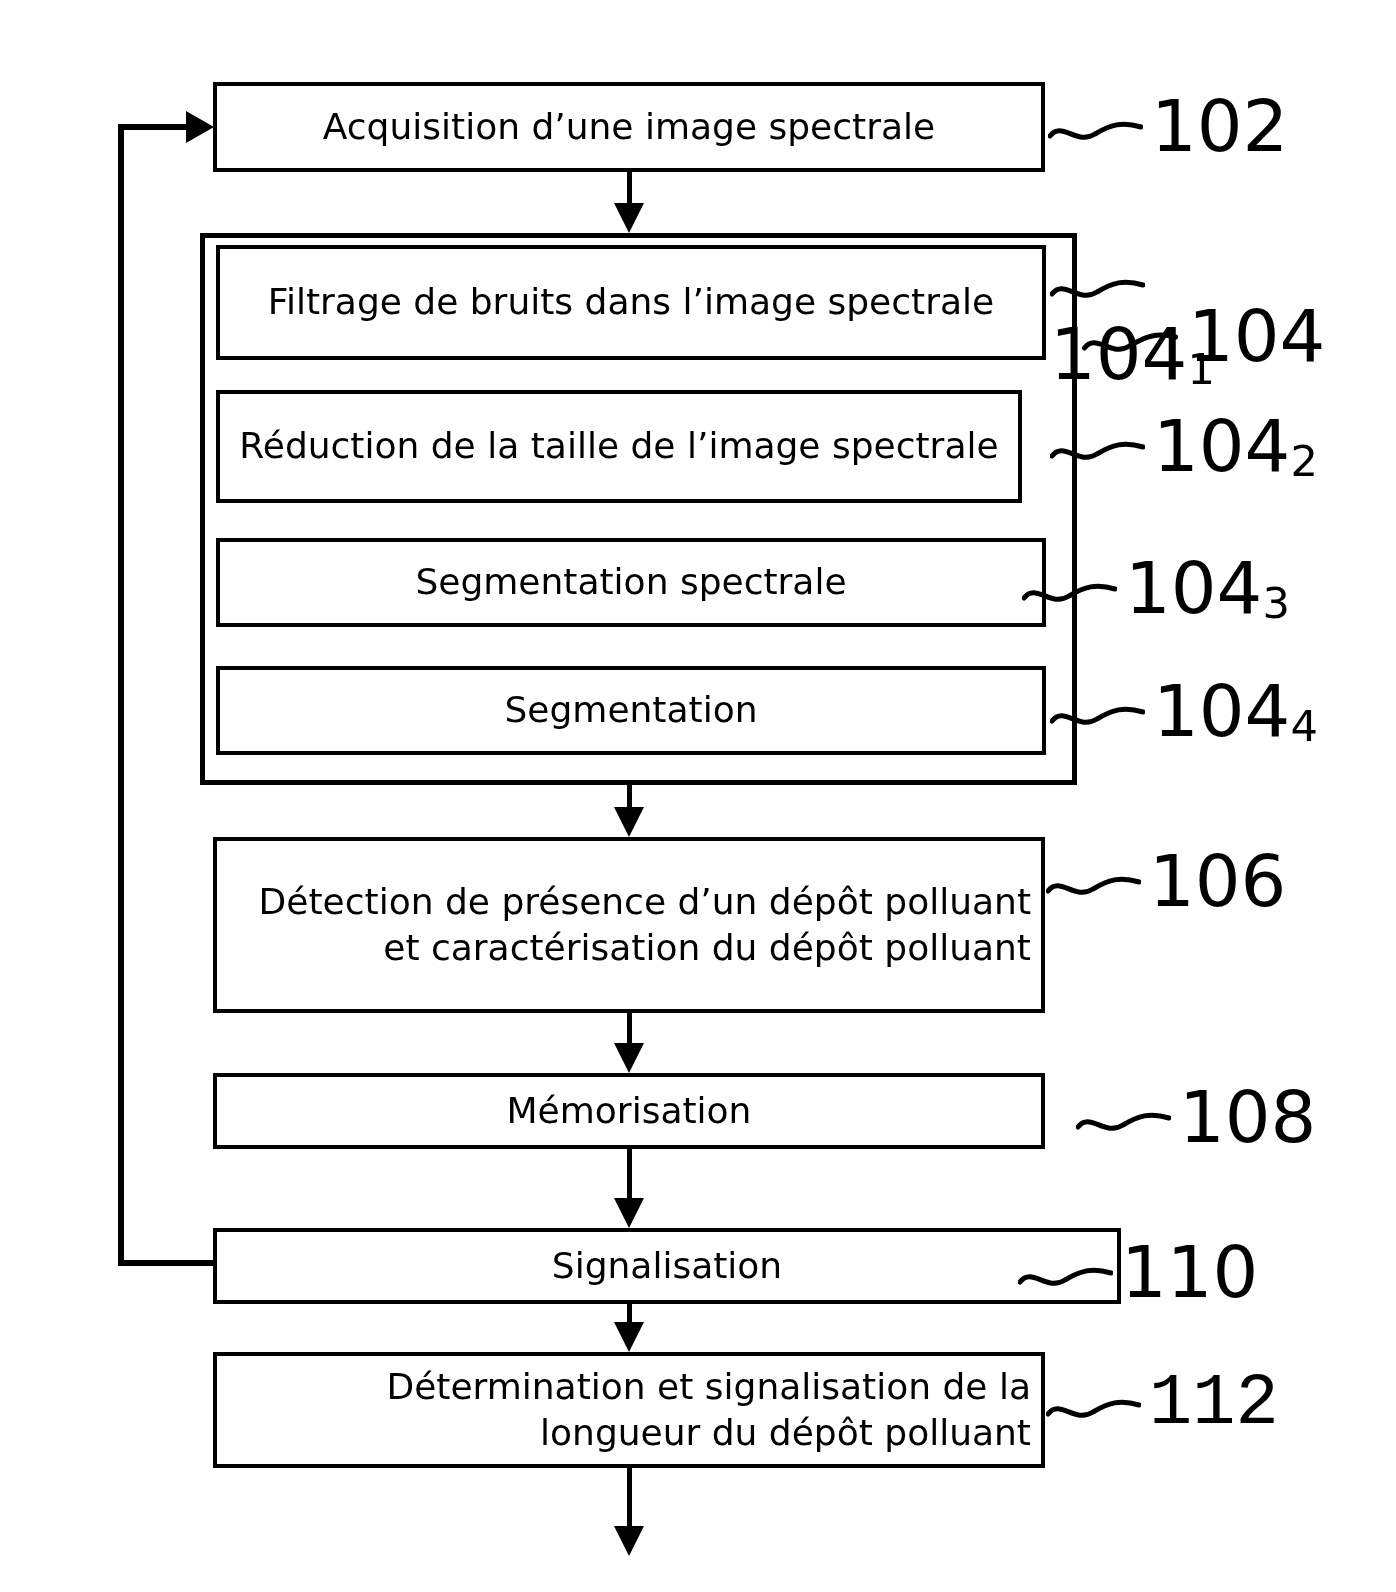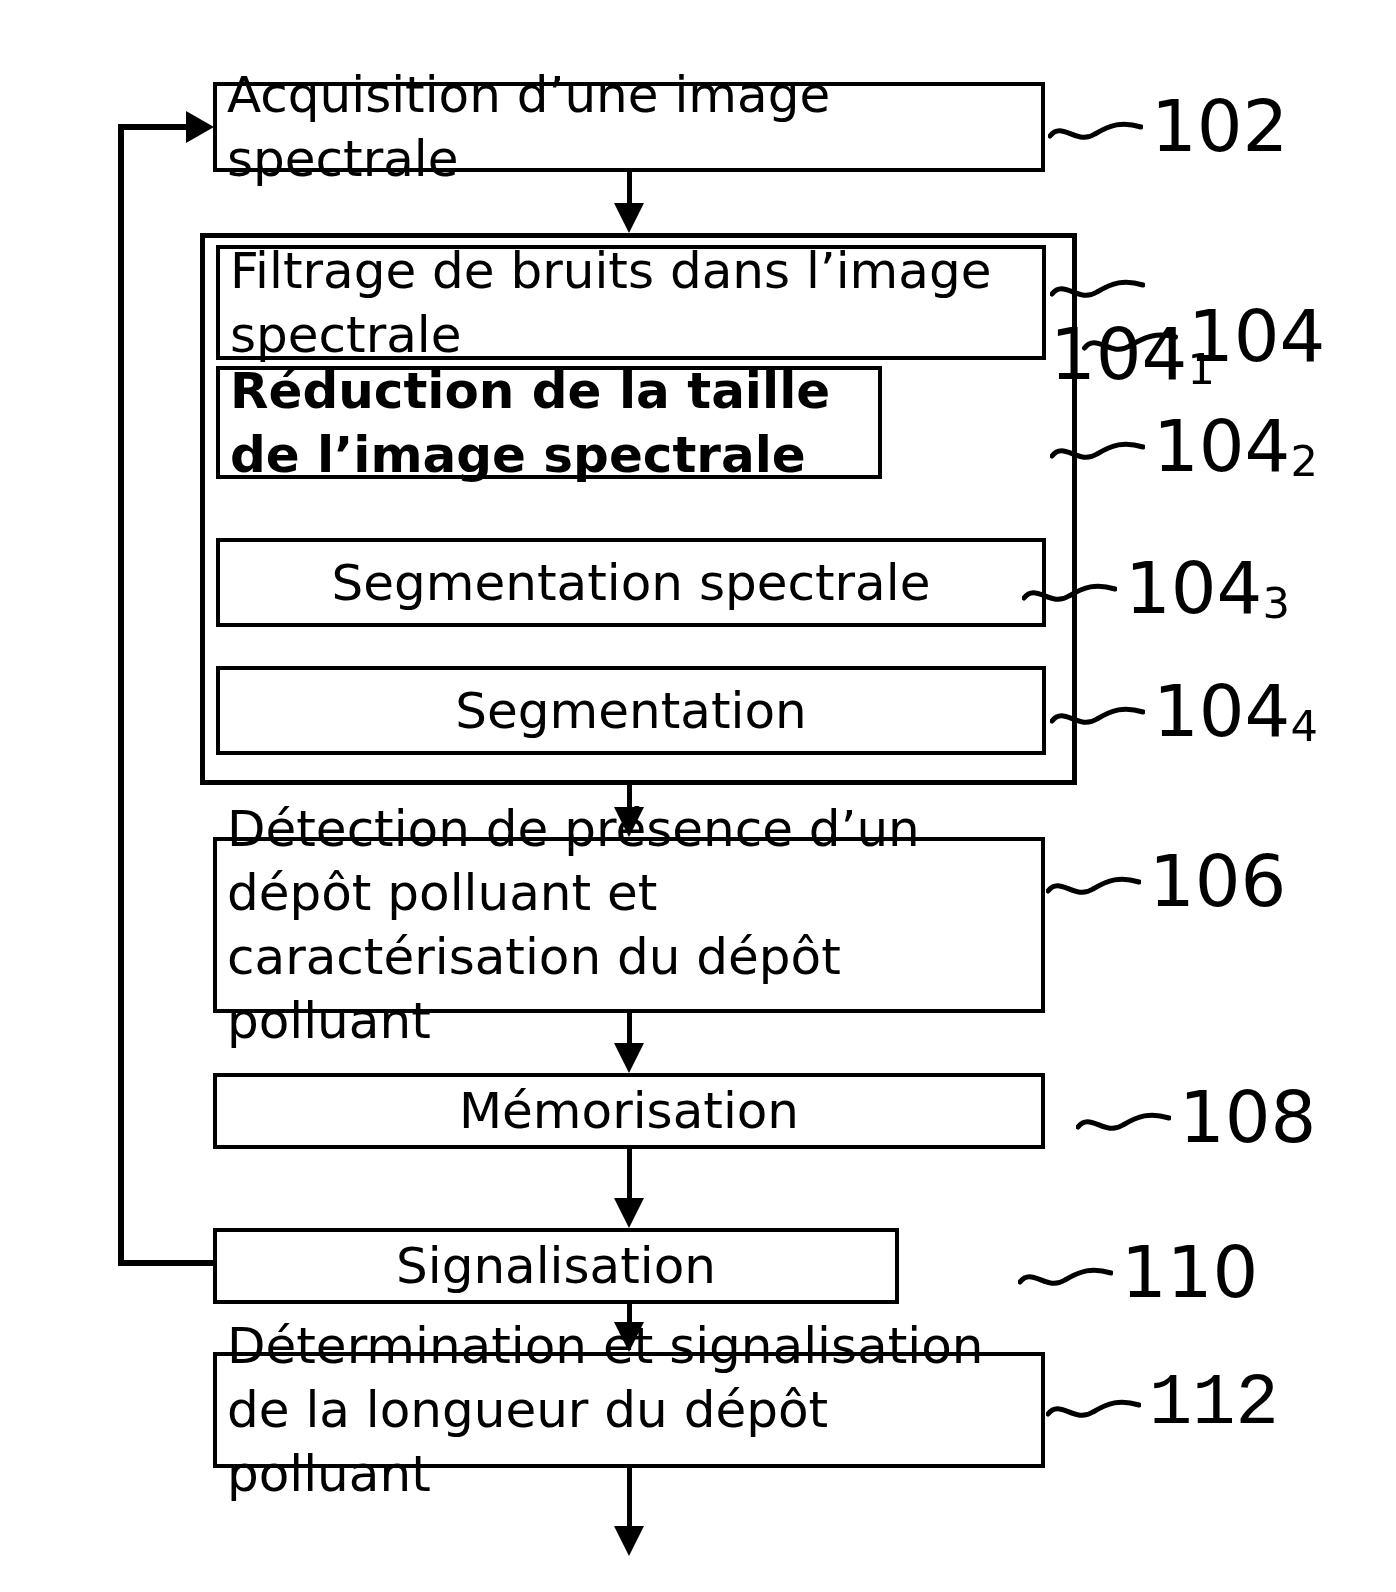--- a/index.html
+++ b/index.html
@@ -17,22 +17,22 @@
     overflow: hidden;
   }
   .box {
     position: absolute;
     box-sizing: border-box;
     border: 4px solid #000;
     background: #fff;
     display: flex;
     align-items: center;
     justify-content: center;
-    text-align: left;
-    font-size: 50px;
+    text-align: right;
+    font-size: 36px;
     line-height: 1.28;
     padding: 5px 10px;
   }
   .groupbox {
     position: absolute;
     box-sizing: border-box;
     border: 5px solid #000;
     background: #fff;
   }
   
@@ -96,41 +96,41 @@
   <div class="box" style="left:213px; top:82px; width:832px; height:90px;">
     <span>Acquisition d’une image spectrale</span>
   </div>
 
   <div class="groupbox" style="left:200px; top:233px; width:877px; height:552px;"></div>
 
   <div class="box" style="left:216px; top:245px; width:830px; height:115px;">
     <span>Filtrage de bruits dans l’image spectrale</span>
   </div>
 
-  <div class="box" style="left:216px; top:366px; width:666px; height:113px;font-weight:bold;">
+  <div class="box" style="left:216px; top:390px; width:806px; height:113px;">
     <span>Réduction de la taille de l’image spectrale</span>
   </div>
 
   <div class="box" style="left:216px; top:666px; width:830px; height:89px;">
     <span>Segmentation</span>
   </div>
 
   <div class="box" style="left:216px; top:538px; width:830px; height:89px;">
     <span>Segmentation spectrale</span>
   </div>
 
   <div class="box" style="left:213px; top:837px; width:832px; height:176px;">
     <span>Détection de présence d’un dépôt polluant et caractérisation du dépôt polluant</span>
   </div>
 
   <div class="box" style="left:213px; top:1073px; width:832px; height:76px;">
     <span>Mémorisation</span>
   </div>
 
-  <div class="box" style="left:213px; top:1228px; width:686px; height:76px;">
+  <div class="box" style="left:213px; top:1228px; width:908px; height:76px;">
     <span>Signalisation</span>
   </div>
 
   <div class="box" style="left:213px; top:1352px; width:832px; height:116px;">
     <span>Détermination et signalisation de la longueur du dépôt polluant</span>
   </div>
 
   <div class="varrow" style="left:613px; top:172px; height:61px;">
     <div class="shaft"></div>
     <div class="head"></div>

